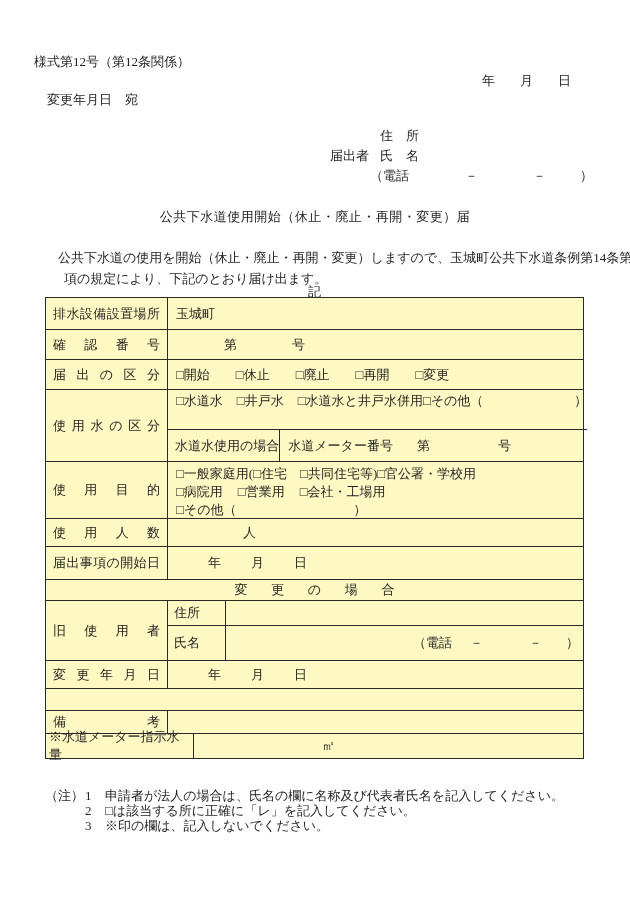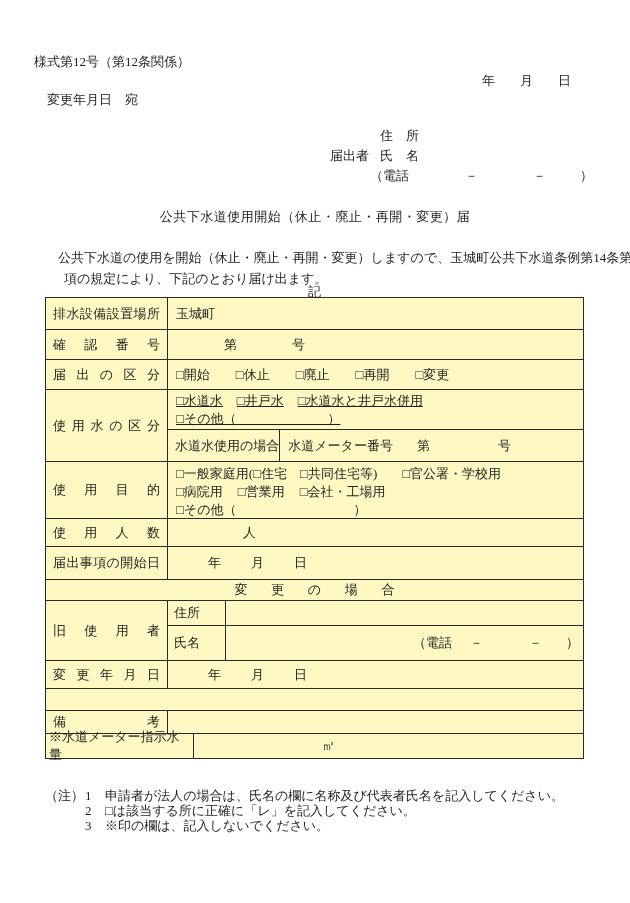--- a/index.html
+++ b/index.html
@@ -42,30 +42,30 @@
   }
   .lab-inner { width: 100%; text-align: justify; text-align-last: justify; }
   .val { flex: 1 1 auto; display: flex; align-items: center; padding-left: 8px; white-space: nowrap; }
   .col { display: flex; flex-direction: column; flex: 1 1 auto; }
 
   .h31{height:31px} .h30{height:30px} .h72{height:72px} .h57{height:57px}
   .h28{height:28px} .h33{height:33px} .h29{height:29px} .h21{height:21px}
   .h60{height:60px} .h25{height:25px} .h35{height:35px} .h22{height:22px}
   .h23{height:23px}
 
-  .gap26 { gap: 26px; } .gap14 { gap: 14px; } .gap18 { gap: 25px; text-align: center; }
+  .gap26 { gap: 26px; } .gap14 { gap: 14px; } .gap18 { gap: 0; text-align: center; }
   .gap15 { gap: 15px; } .gap30 { gap: 30px; }
   .ml48 { margin-left: 48px; } .ml55b { margin-left: 55px; }
   .pl40 { padding-left: 40px; } .pl75 { padding-left: 75px; } .pl128 { padding-left: 128px; }
 
   
   .water-a {
     height: 40px; border-bottom: 1px solid #2a2a2a;
-    display: flex; flex-direction: column; justify-content: space-around;
-    padding: 2px 0 2px 8px; white-space: nowrap; text-decoration: underline;
+    display: flex; flex-direction: row; justify-content: space-around;
+    padding: 2px 0 2px 8px; white-space: nowrap;
   }
   .water-b { height: 31px; display: flex; align-items: stretch; }
   .water-sub {
     flex: 0 0 111px; border-right: 1px solid #2a2a2a;
     display: flex; align-items: center; padding-left: 7px; white-space: nowrap;
   }
   .water-bval { flex: 1; display: flex; align-items: center; padding-left: 8px; white-space: nowrap; }
   .chk-line { display: flex; white-space: nowrap; }
 
   .purpose-val { flex-direction: column; align-items: stretch; justify-content: space-around; padding: 3px 0 3px 8px; }

